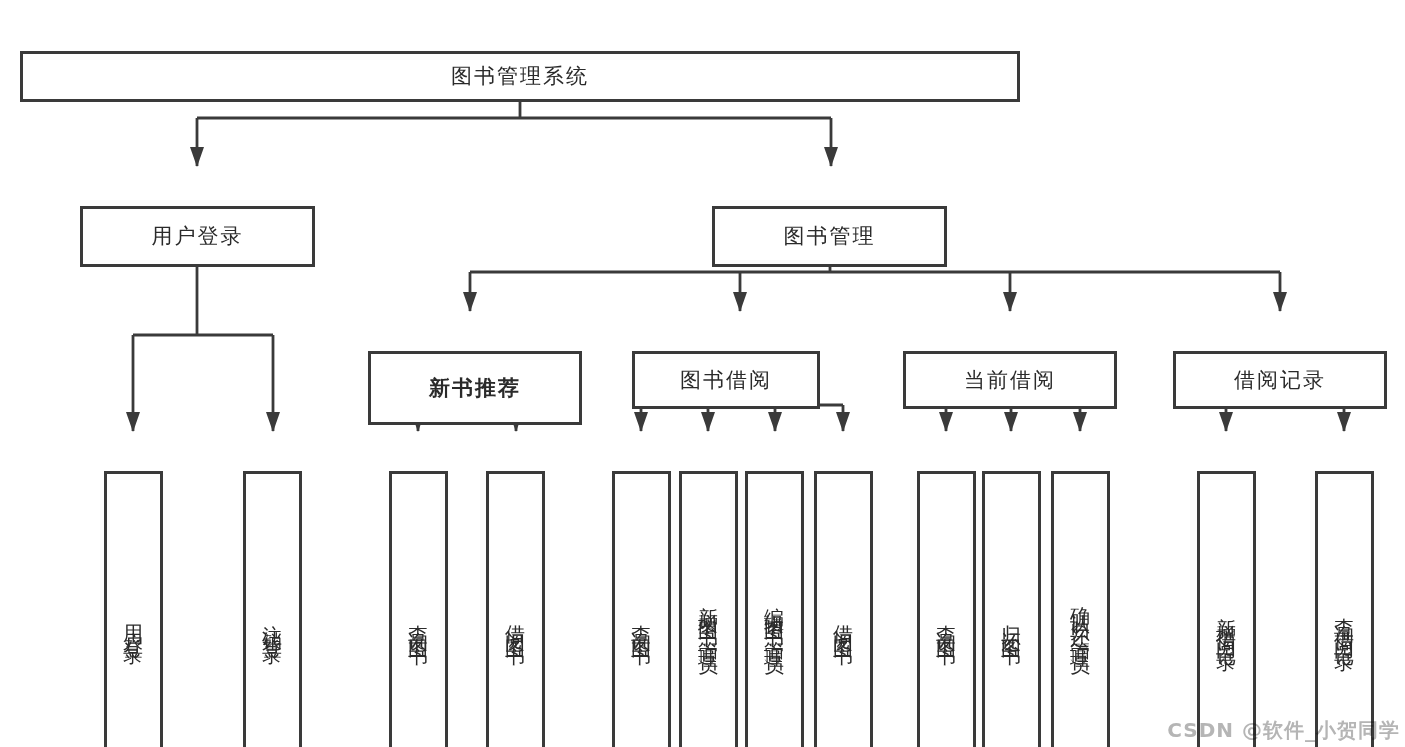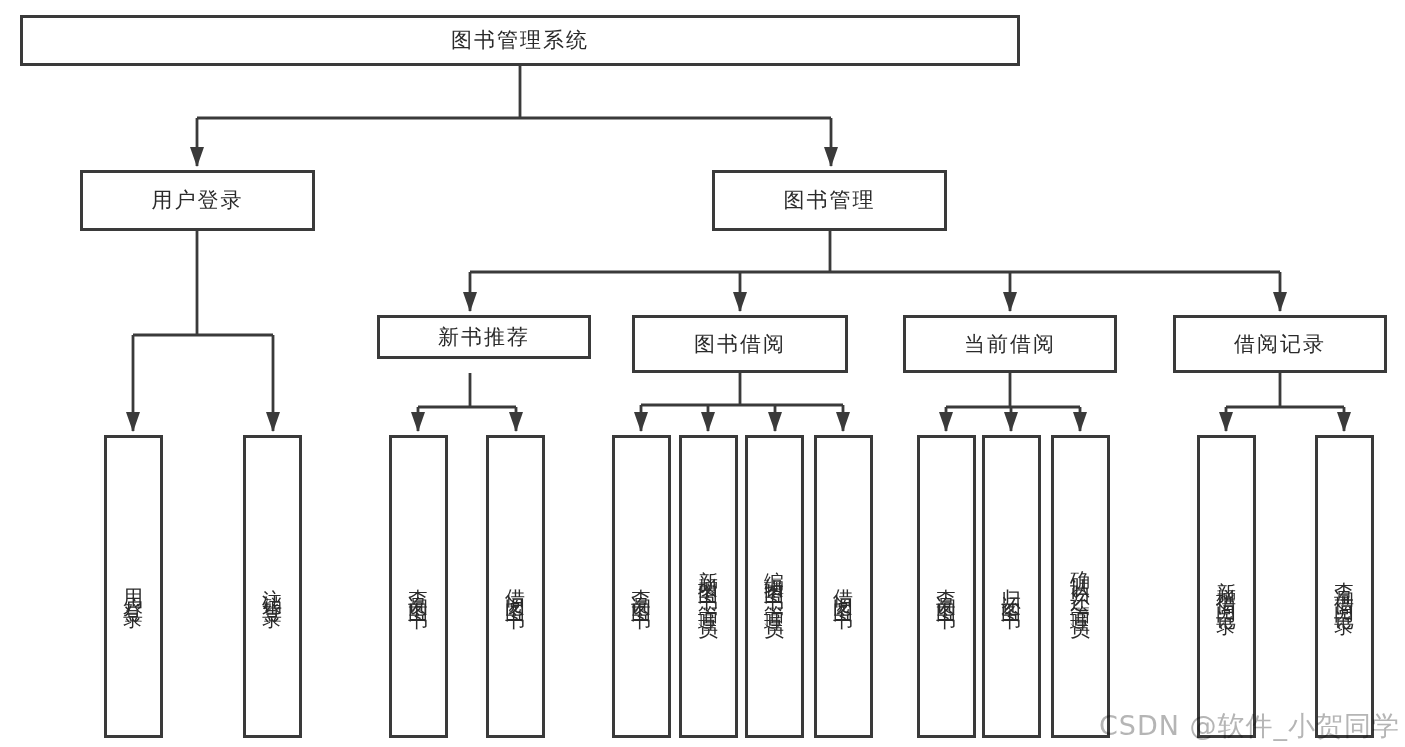--- a/index.html
+++ b/index.html
@@ -31,39 +31,40 @@
     background: #fff;
     border: 3px solid var(--line);
     display: flex;
     align-items: center;
     justify-content: center;
     color: var(--text);
     font-size: 21px;
     letter-spacing: 2px;
     text-align: center;
     line-height: 1;
+    margin-top: 36px;
   }
 
   .leaf {
     font-size: 20px;
   }
   .leaf .vtext {
     writing-mode: vertical-rl;
     text-orientation: mixed;
     letter-spacing: 7px;
     line-height: 1;
     max-height: 290px;
   }
 
   
   .n-root  { left: 20px;   top: 15px;  width: 1000px; height: 51px; }
   .n-l2a   { left: 80px;   top: 170px; width: 235px;  height: 61px; }
   .n-l2b   { left: 712px;  top: 170px; width: 235px;  height: 61px; text-align: right; }
-  .n-l3a   { left: 377px;  top: 315px; width: 214px;  height: 44px; }
-  .n-l3b   { left: 632px;  top: 315px; width: 216px;  height: 58px; }
+  .n-l3a   { left: 368px;  top: 315px; width: 214px;  height: 74px; font-weight: bold; }
+  .n-l3b   { left: 632px;  top: 315px; width: 188px;  height: 58px; }
   .n-l3c   { left: 903px;  top: 315px; width: 214px;  height: 58px; }
   .n-l3d   { left: 1173px; top: 315px; width: 214px;  height: 58px; text-align: right; }
 
   .leaf { top: 435px; width: 59px; height: 303px; }
   .lf1  { left: 104px; }
   .lf2  { left: 243px; }
   .lf3  { left: 389px; }
   .lf4  { left: 486px; }
   .lf5  { left: 612px; }
   .lf6  { left: 679px; }
@@ -72,25 +73,26 @@
   .lf9  { left: 917px; }
   .lf10 { left: 982px; }
   .lf11 { left: 1051px; }
   .lf12 { left: 1197px; }
   .lf13 { left: 1315px; }
 
   .watermark {
     position: absolute;
     right: 5px;
     bottom: 3px;
-    font-size: 27px;
+    font-size: 20px;
     color: var(--wm);
     letter-spacing: 1px;
     mix-blend-mode: multiply;
     white-space: nowrap;
+    font-weight: bold;
   }
 </style>
 </head>
 <body>
 
 <div class="canvas">
 
   <svg class="connectors" viewBox="0 0 1405 747" xmlns="http://www.w3.org/2000/svg">
     <defs>
       <marker id="arw" markerUnits="userSpaceOnUse" markerWidth="22" markerHeight="16" refX="19" refY="7" orient="auto">

